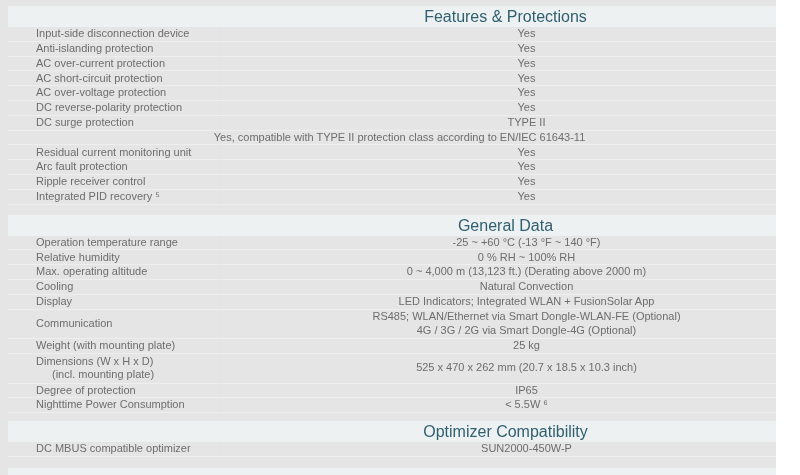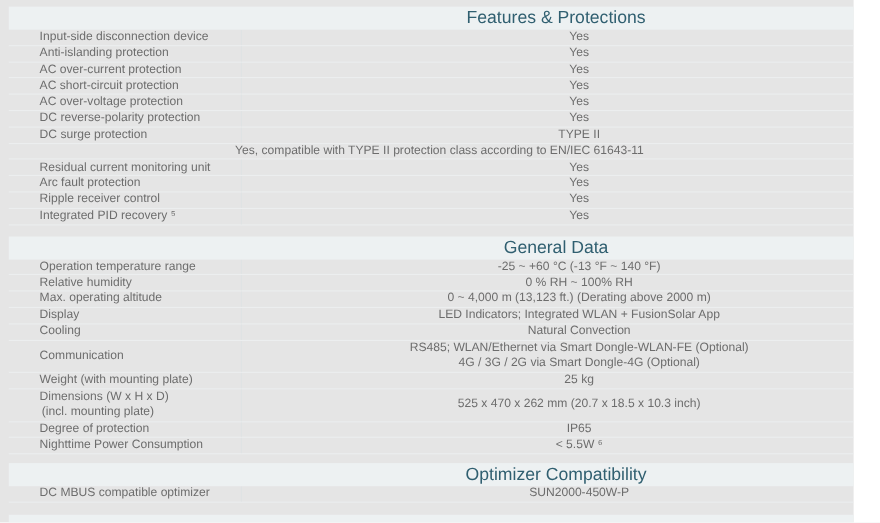--- a/index.html
+++ b/index.html
@@ -56,21 +56,21 @@
     align-self:stretch;
     display:flex;
     flex-direction:column;
     justify-content:center;
   }
   .cell-value {
     flex:1;
     text-align:center;
   }
   .row, .cell-label, .cell-value { font-size:11px; line-height:13.5px; }
-  .lbl2 { padding-left:2px; }
+  .lbl2 { padding-left:2px;margin-left:14px; }
 </style>
 </head>
 <body>
 
 <div class="page">
   <div class="spacer-top"></div>
   <div class="table">
 
     <div class="bar">
       <div class="title">Features &amp; Protections</div>
@@ -166,29 +166,29 @@
         <div class="cell-value">0 % RH ~ 100% RH</div>
       </div>
       <div class="row h1">
         <div class="cell-label">
             <div>Max. operating altitude</div>
           </div>
         <div class="cell-value">0 ~ 4,000 m (13,123 ft.) (Derating above 2000 m)</div>
       </div>
       <div class="row h1">
         <div class="cell-label">
+            <div>Cooling</div>
+          </div>
+        <div class="cell-value">Natural Convection</div>
+      </div>
+      <div class="row h1">
+        <div class="cell-label">
             <div>Display</div>
           </div>
         <div class="cell-value">LED Indicators; Integrated WLAN + FusionSolar App</div>
-      </div>
-      <div class="row h1">
-        <div class="cell-label">
-            <div>Cooling</div>
-          </div>
-        <div class="cell-value">Natural Convection</div>
       </div>
       <div class="row h2">
         <div class="cell-label">
             <div>Communication</div>
           </div>
         <div class="cell-value">
           <div>RS485; WLAN/Ethernet via Smart Dongle-WLAN-FE (Optional)</div>
           <div>4G / 3G / 2G via Smart Dongle-4G (Optional)</div>
         </div>
       </div>

